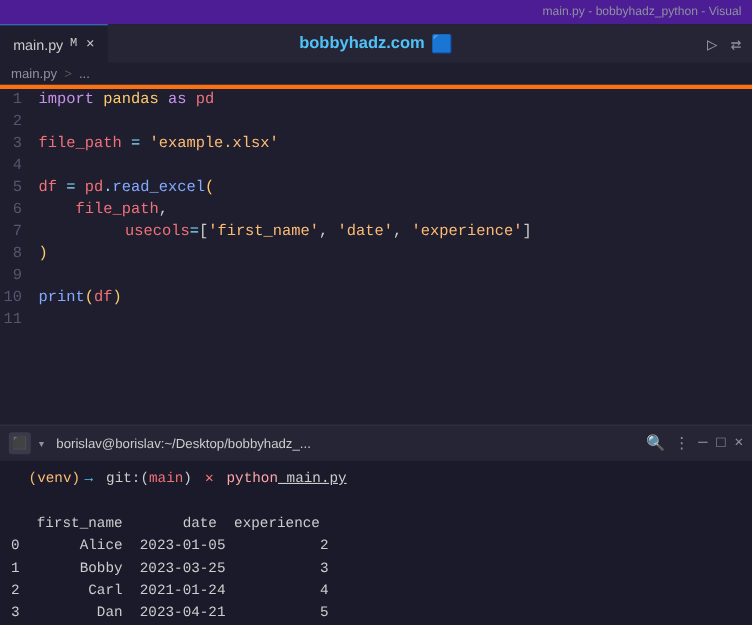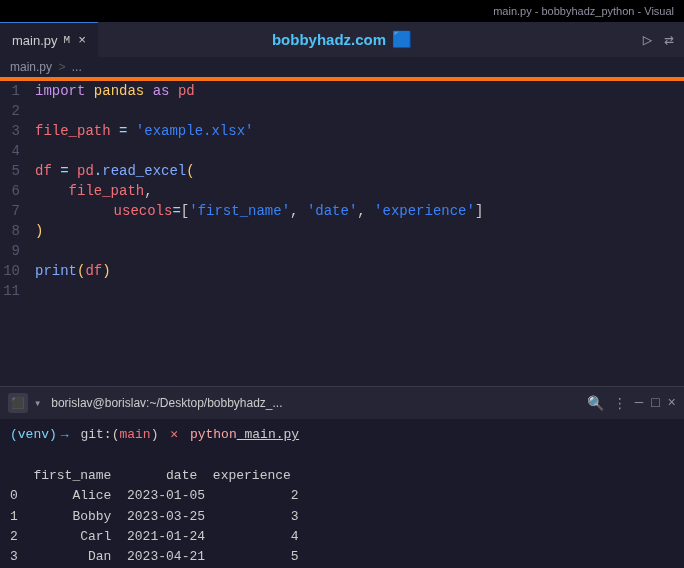--- a/index.html
+++ b/index.html
@@ -6,21 +6,21 @@
     body {
       width: 684px;
       height: 568px;
       background: #1e1e2e;
       font-family: 'Consolas', 'Courier New', monospace;
       overflow: hidden;
     }
 
     
     .title-bar {
-      background: #000000;
+      background: #4c1d95;
       height: 22px;
       display: flex;
       align-items: center;
       justify-content: flex-end;
       padding-right: 10px;
     }
     .title-bar-text {
       color: #9090a0;
       font-size: 11px;
       font-family: 'Segoe UI', sans-serif;
@@ -132,21 +132,21 @@
       padding-top: 2px;
       padding-bottom: 2px;
       white-space: pre;
     }
 
     
     .kw { color: #c792ea; } 
     .fn { color: #82aaff; } 
     .mod { color: #ffcb6b; } 
     .var { color: #f07178; } 
-    .str { color: #3b82f6; } 
+    .str { color: #fdba74; } 
     .param { color: #f07178; padding-left: 45px; } 
     .op { color: #89ddff; } 
     .paren { color: #ffcb6b; }
     .dot { color: #89ddff; }
 
     
     .terminal-container {
       background: #1a1a2a;
       border-top: 1px solid #3a3a4a;
       height: 208px;
@@ -198,21 +198,21 @@
       font-size: 13px;
       line-height: 1.55;
       color: #cccccc;
     }
     .term-prompt {
       display: flex;
       align-items: center;
       gap: 0;
       flex-wrap: wrap;
     }
-    .t-venv { color: #7dd3fc; }
+    .t-venv { color: #fdba74; margin-left: 16px; }
     .t-arrow { color: #4fc3f7; margin: 0 4px; }
     .t-dir { color: #4fc3f7; font-weight: bold; }
     .t-git { color: #cccccc; }
     .t-branch { color: #f07178; }
     .t-x { color: #f07178; margin: 0 4px; font-weight: bold; }
     .t-cmd { color: #fca5a5; }
     .t-file { color: #cccccc; text-decoration: underline; }
     .term-table {
       margin-top: 1px;
       white-space: pre;

